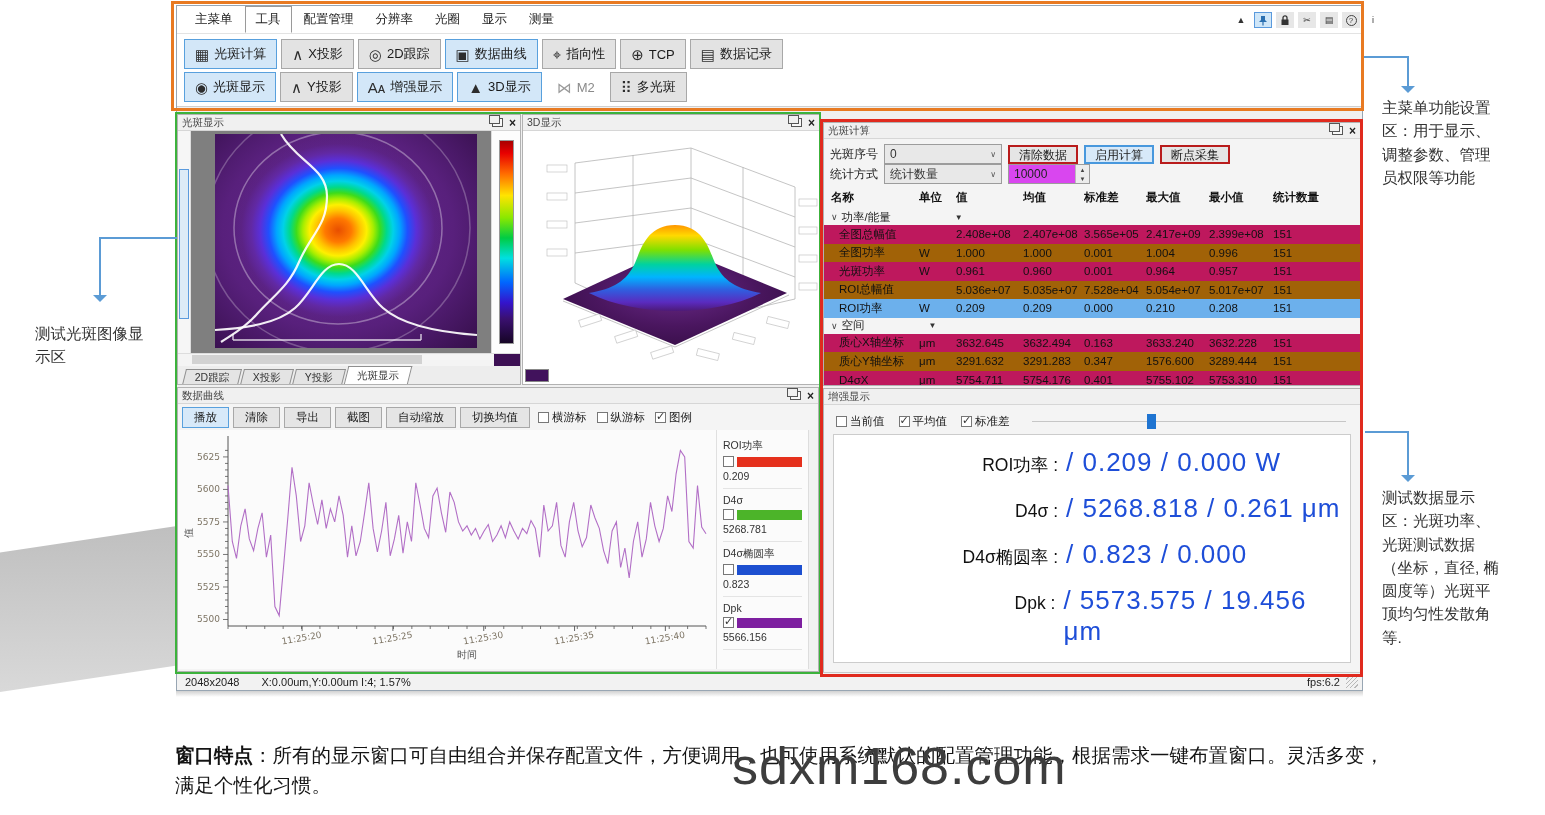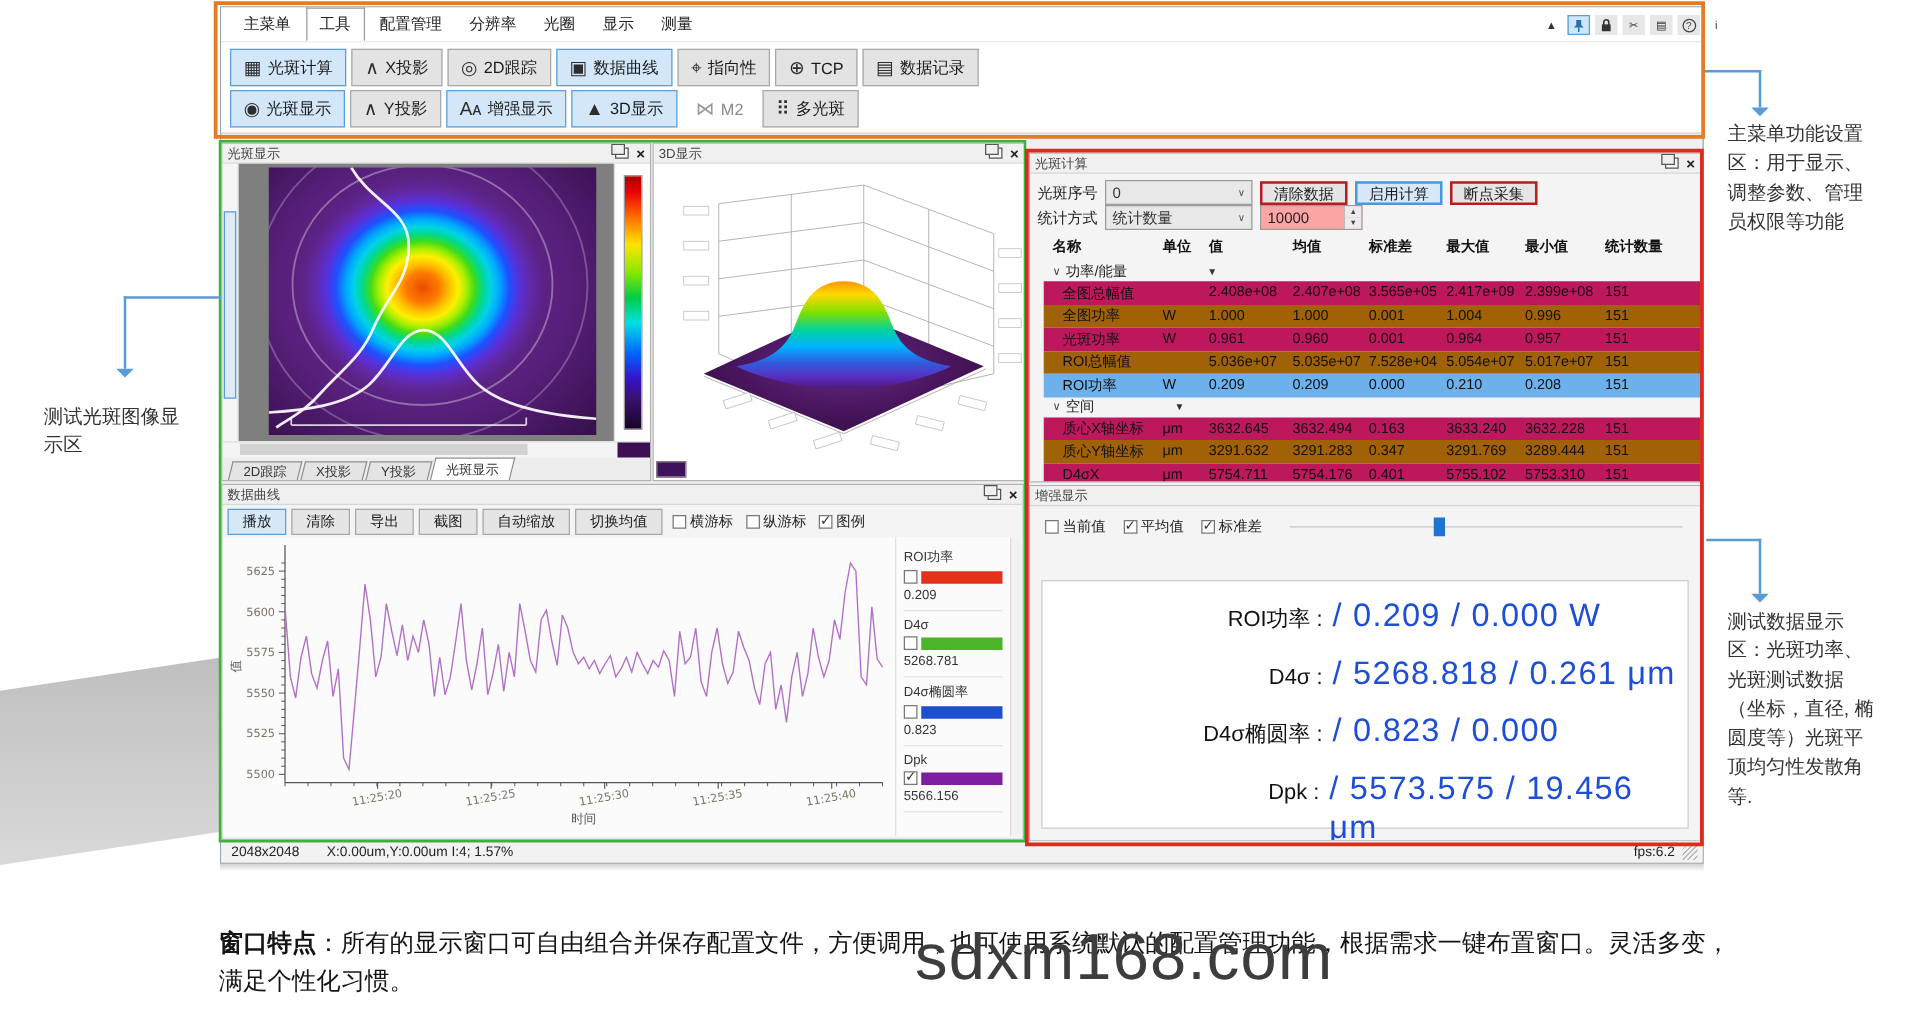--- a/index.html
+++ b/index.html
@@ -117,47 +117,47 @@
   
   #calc-panel { left:823px; top:122px; width:538px; height:264px; }
   #calc-controls { padding:5px 6px 3px 6px; font-size:12px; color:#222; }
   .ctl-row { display:flex; align-items:center; gap:6px; margin-bottom:0; }
   .sel { display:inline-flex; align-items:center; justify-content:space-between; width:118px; height:20px;
     background:#e8e8e8; border:1px solid #9c9c9c; padding:0 5px; font-size:12px; color:#333; cursor:pointer;}
   .sel .arr { font-size:8px; color:#555; }
   .ctl-btn { height:19px; padding:0 9px; background:#e5e5e5; border:2px solid #b91c1c; font-size:12px;
     color:#1a1a1a; cursor:pointer; font-family:inherit;}
   .ctl-btn[data-active="true"] { background:#d7e9f9; border-color:#4898dd; }
-  .spin { display:inline-flex; height:20px; border:1px solid #9c9c9c; background:#fca5a5; }
+  .spin { display:inline-flex; height:20px; border:1px solid #9c9c9c; background:#d946ef; }
   .spin .v { width:66px; padding:2px 5px; font-size:12px; }
   .spin .ud { width:14px; display:flex; flex-direction:column; border-left:1px solid #bbb; }
   .spin .ud span { flex:1; font-size:6px; display:flex; align-items:center; justify-content:center;
     color:#444; background:#ececec; cursor:pointer;}
-  #ctable { font-size:11.5px; color:#111;margin-left:11px; }
+  #ctable { font-size:11.5px; color:#111; }
   .thead { display:flex; font-weight:bold; padding:3px 0 4px 0; }
   .tc { overflow:hidden; white-space:nowrap; }
   .c0{width:95px; padding-left:7px;} .c1{width:37px;} .c2{width:67px;} .c3{width:61px;}
   .c4{width:62px;} .c5{width:63px;} .c6{width:64px;} .c7{width:72px;}
   .tgroup { display:flex; align-items:center; height:16px; padding-left:7px; font-size:11.5px; color:#222; }
   .tgroup .caret { font-size:9px; margin-right:4px; color:#444; }
   .tgroup .gdot { margin-left:64px; font-size:8px; color:#333; }
   .trow { display:flex; height:18.5px; align-items:center; cursor:default; }
   .trow[data-variant="shaded"] { background:#be185d; }
   .trow[data-variant="plain"] { background:#a16207; }
   .trow[data-variant="selected"] { background:#6cb0ec; }
   .trow .c0 { padding-left:15px; }
 
   
   #enh-panel { left:823px; top:388px; width:538px; height:285px; }
   #enh-ctl { display:flex; align-items:center; gap:10px; padding:8px 8px 4px 8px; font-size:11.5px; color:#222;}
   #enh-slider { position:relative; flex:1; height:16px; margin-left:12px; }
   #enh-slider .track { position:absolute; left:0; right:6px; top:8px; height:1px; background:#c6c6c6; }
   #enh-slider .handle { position:absolute; left:36%; top:1px; width:9px; height:15px; background:#1f74d1; cursor:pointer;}
   #enh-display { position:absolute; left:9px; top:45px; right:9px; bottom:9px; background:#fff; border:1px solid #ccc;
-    padding-top:12px;margin-top:30px; }
+    padding-top:12px; }
   .ev-row { display:flex; align-items:baseline; height:46px; }
   .ev-label { width:232px; text-align:right; font-size:17.5px; color:#111; padding-right:8px; }
   .ev-value { font-size:26px; color:#1e4ed8; letter-spacing:1px; }
 
   
   #statusbar { left:177px; top:672px; width:1185px; height:18px; background:#f2f2f2;
     border-top:1px solid #c9c9c9; display:flex; align-items:center; font-size:11px; color:#222;
     padding:0 4px 0 8px; }
   #statusbar .gap { width:22px; }
   #statusbar .sp { flex:1; }
@@ -716,21 +716,21 @@
           <span class="tc c6">3632.228</span>
           <span class="tc c7">151</span>
         </div>
 
         <div class="trow" data-variant="plain">
           <span class="tc c0">质心Y轴坐标</span>
           <span class="tc c1">μm</span>
           <span class="tc c2">3291.632</span>
           <span class="tc c3">3291.283</span>
           <span class="tc c4">0.347</span>
-          <span class="tc c5">3291.769</span>
+          <span class="tc c5">1576.600</span>
           <span class="tc c6">3289.444</span>
           <span class="tc c7">151</span>
         </div>
 
         <div class="trow" data-variant="shaded">
           <span class="tc c0">D4σX</span>
           <span class="tc c1">μm</span>
           <span class="tc c2">5754.711</span>
           <span class="tc c3">5754.176</span>
           <span class="tc c4">0.401</span>

